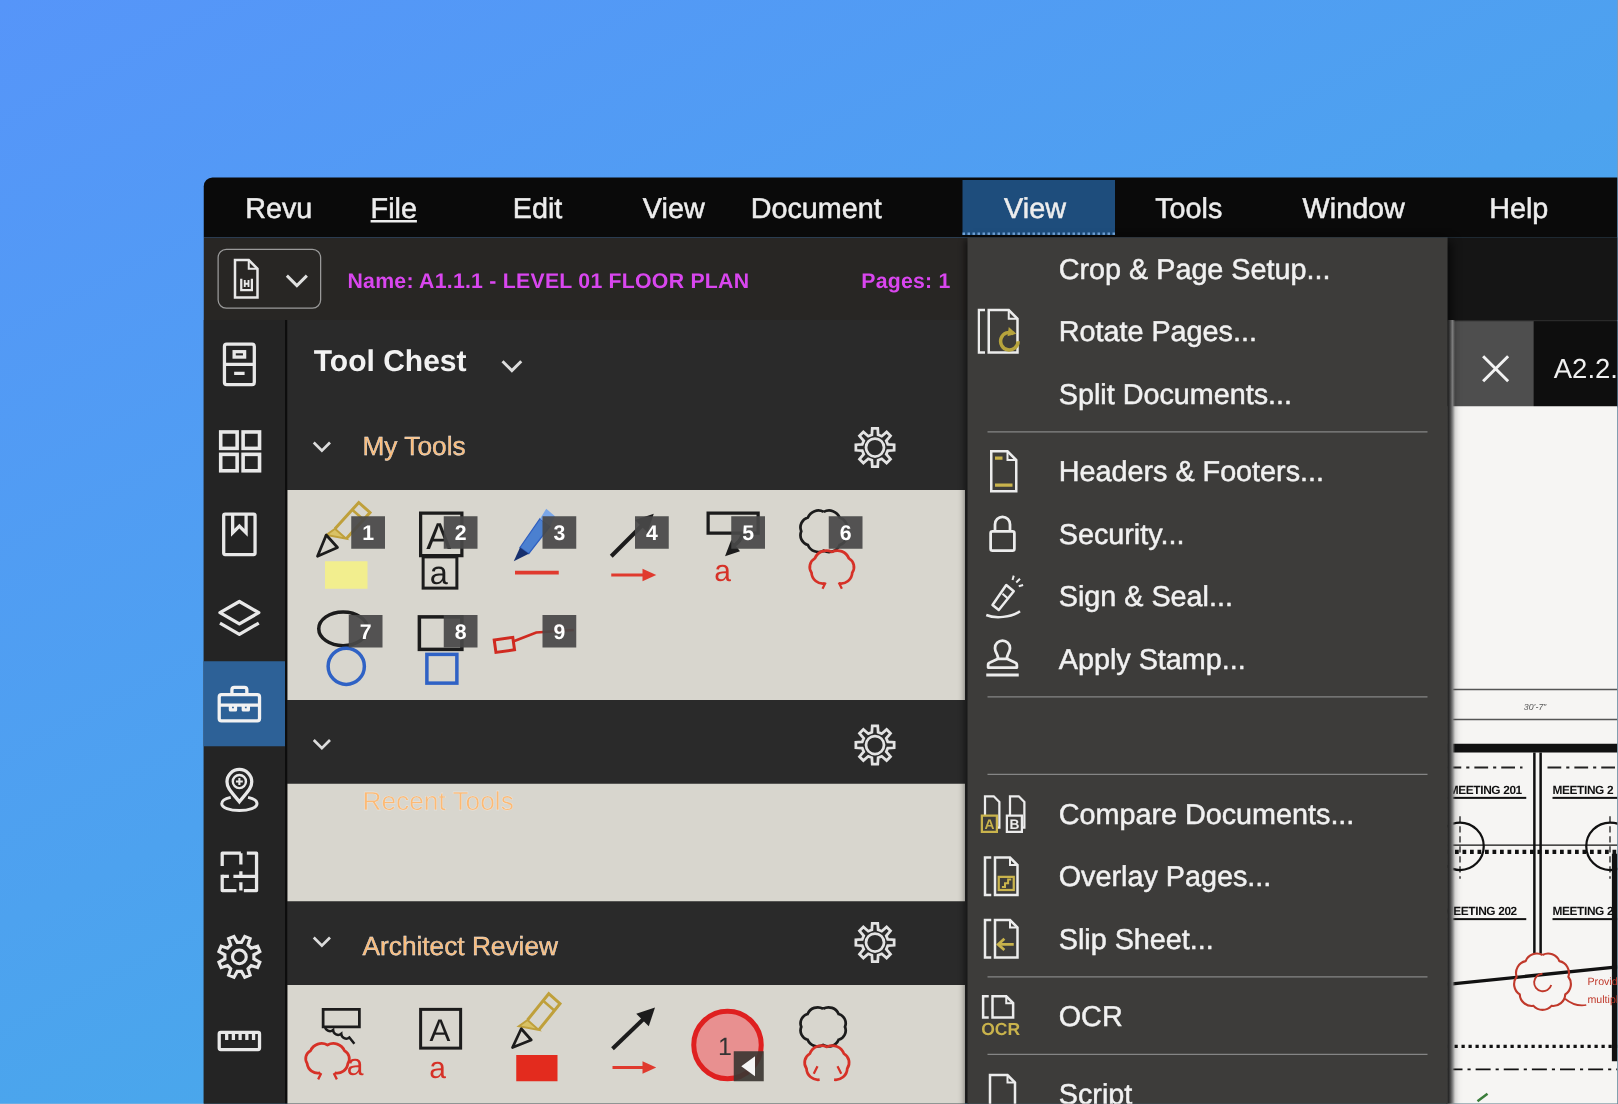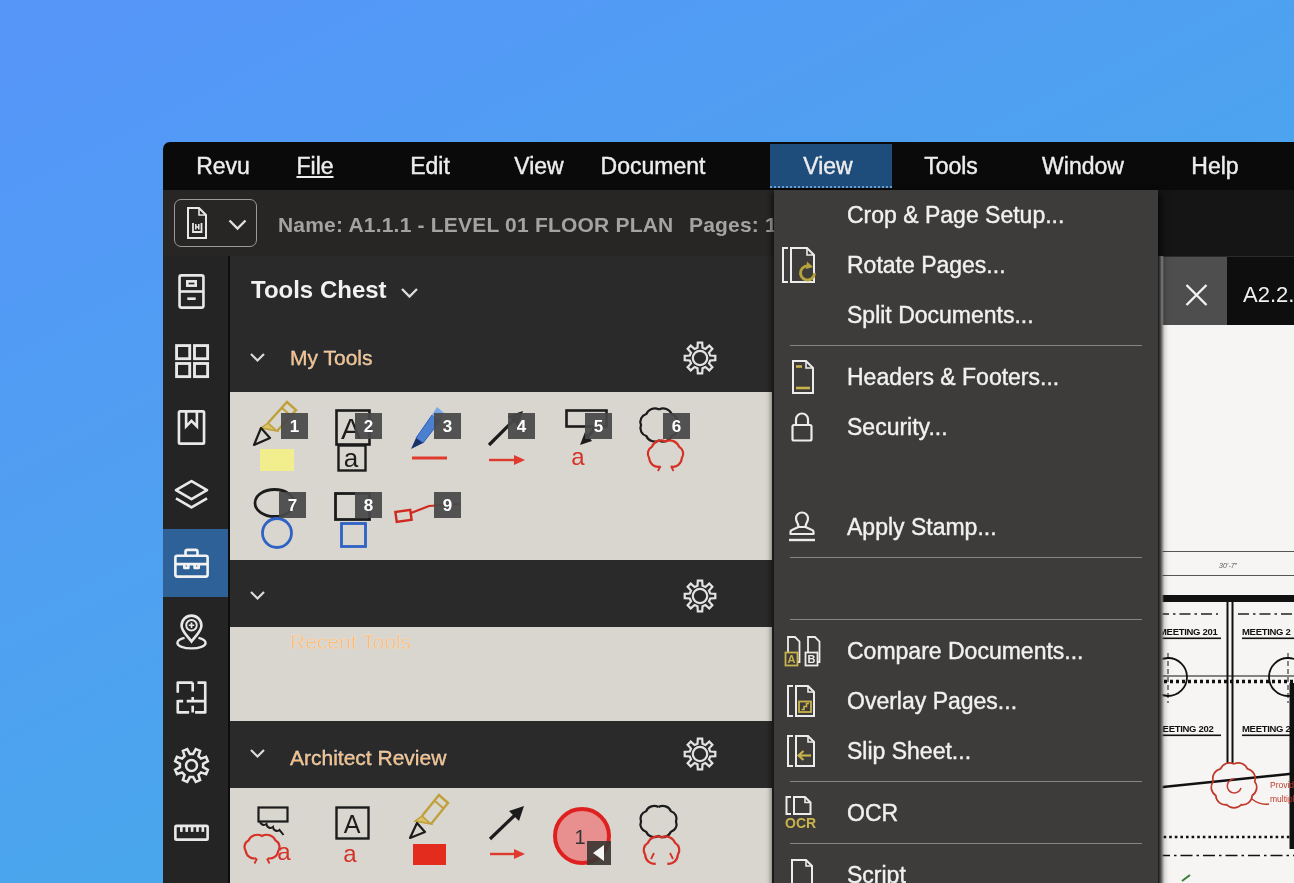--- a/index.html
+++ b/index.html
@@ -11,21 +11,21 @@
   #menubar { left:163px; top:142px; width:1131px; height:48px; background:#0a0a0a;
              border-top-left-radius:7px; }
   .mitem { position:absolute; top:0; height:48px; line-height:48px; color:#ededed;
            font-size:23px; transform:translateX(-50%); white-space:nowrap; -webkit-text-stroke:0.4px #ededed; }
   #batchhl { left:770px; top:144px; width:122px; height:44px; background:#1e4d7c;
              border-bottom:2px dotted #6fa3d8; }
   
   #toolbar { left:163px; top:190px; width:1131px; height:66px; background:#282624; overflow:hidden; }
   #rblack  { left:1158px; top:190px; width:136px; height:66px; background:#151515; }
   #filebtn { left:11px; top:9px; width:83px; height:48px; border:1.5px solid #9a9a9a; border-radius:7px; }
-  .tbtext { position:absolute; top:0; height:66px; line-height:70px; color:#a3a3a3; font-size:21px; font-weight:bold; letter-spacing:0.2px; white-space:nowrap; }
+  .tbtext { position:absolute; top:0; height:66px; line-height:70px; color:#d946ef; font-size:17px; font-weight:bold; letter-spacing:0.2px; white-space:nowrap; }
   
   #sidebar { left:163px; top:256px; width:65px; height:627px; background:#242424; }
   #sidediv { left:228px; top:256px; width:2px; height:627px; background:#0d0d0d; }
   #sideactive { left:163px; top:529px; width:65px; height:68px; background:#2d6197; }
   .sicon { position:absolute; left:170px; width:43px; height:43px; }
   
   #panel { left:230px; top:256px; width:542px; height:627px; background:#2a2a2a; }
   .light { position:absolute; left:0; width:542px; background:#d8d6ce; }
   .sechead { position:absolute; left:60px; color:#fdba74; font-size:21px; -webkit-text-stroke:0.3px #e9e9e9; }
   
@@ -128,21 +128,21 @@
   <line x1="18.5" y1="12.5" x2="18.5" y2="17.5"></line>
   <line x1="23" y1="12.5" x2="23" y2="17.5"></line>
   <line x1="27.5" y1="12.5" x2="27.5" y2="17.5"></line>
 </svg>
 <svg class="sicon" style="top:878px;" viewBox="0 0 36 36" fill="none" stroke="#e8e8e8" stroke-width="2.2">
   <rect x="7" y="6" width="22" height="26" rx="2"></rect>
   <line x1="12" y1="12" x2="24" y2="12"></line>
 </svg>
 
 <div class="abs" id="panel">
-  <div style="position:absolute;left:21px;top:20px;color:#f2f2f2;font-size:24px;font-weight:bold;">Tools Chest</div>
+  <div style="position:absolute;left:21px;top:20px;color:#f2f2f2;font-size:24px;font-weight:bold;">Tool Chest</div>
   <div class="light" style="top:136px; height:168px;"></div>
   <div class="light" style="top:371px; height:94px;"></div>
   <div class="light" style="top:532px; height:95px;"></div>
   <div class="sechead" style="top:90px;">My Tools</div>
   <div class="sechead" style="top:328px;margin-top:46px;">Recent Tools</div>
   <div class="sechead" style="top:490px;">Architect Review</div>
 </div>
 
 <svg class="abs" style="left:400px;top:287px;" width="19" height="12" viewBox="0 0 19 12" fill="none" stroke="#dcdcdc" stroke-width="2.4">
     <path d="M2 2 L9.5 9.5 L17 2"></path>
@@ -352,20 +352,29 @@
       <path d="M14 31 H28" stroke="#c9b34c" stroke-width="2.6"></path>
     </svg>
     </div>
   <div class="mi" style="top:212px;">
       <span class="txt">Security...</span>
     <svg width="40" height="40" viewBox="0 0 40 40" fill="none">
       <path d="M14 18 V12.5 a6 6 0 0 1 12 0 V18" stroke="#ececec" stroke-width="2.2"></path>
       <rect x="10.5" y="18" width="19" height="15.5" rx="1.5" stroke="#ececec" stroke-width="2.2"></rect>
     </svg>
     </div>
+  <div class="mi" style="top:262px;">
+      <span class="txt">Sign &amp; Seal...</span>
+    <svg width="40" height="40" viewBox="0 0 40 40" fill="none">
+      <path d="M12 27 L23 11 L29 16 L17 31 Z" stroke="#ececec" stroke-width="2" stroke-linejoin="round"></path>
+      <path d="M20 18 L24 21.5" stroke="#ececec" stroke-width="1.6"></path>
+      <path d="M31 9 l3 -3 M33 12 l3.5 -1 M28 7 l1 -3.5" stroke="#ececec" stroke-width="1.6"></path>
+      <path d="M7 35 C14 38 27 37 34 32" stroke="#ececec" stroke-width="2"></path>
+    </svg>
+    </div>
   <div class="mi" style="top:312px;">
       <span class="txt">Apply Stamp...</span>
     <svg width="40" height="40" viewBox="0 0 40 40" fill="none">
       <path d="M16.5 20 C16.5 16 14 15 14 11.5 a6 6 0 0 1 12 0 C26 15 23.5 16 23.5 20" stroke="#ececec" stroke-width="2.2"></path>
       <path d="M16.5 20 H23.5 L30 23 a2 2 0 0 1 1.5 2 V27 H8.5 V25 a2 2 0 0 1 1.5 -2 Z" stroke="#ececec" stroke-width="2.2" stroke-linejoin="round"></path>
       <path d="M7 33 H33" stroke="#ececec" stroke-width="2.4"></path>
     </svg>
     </div>
   <div class="msep" style="top:367px;"></div>
   <div class="msep" style="top:429px;"></div>

